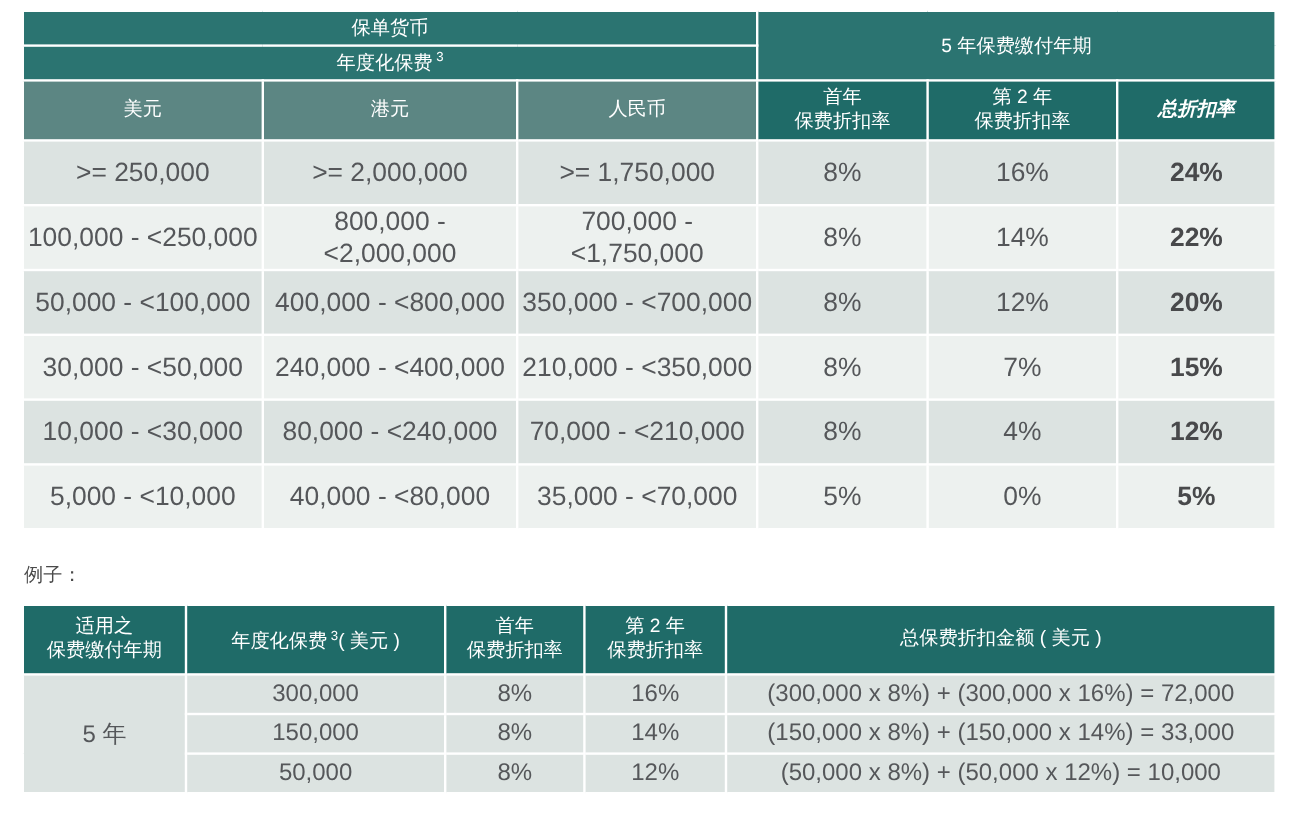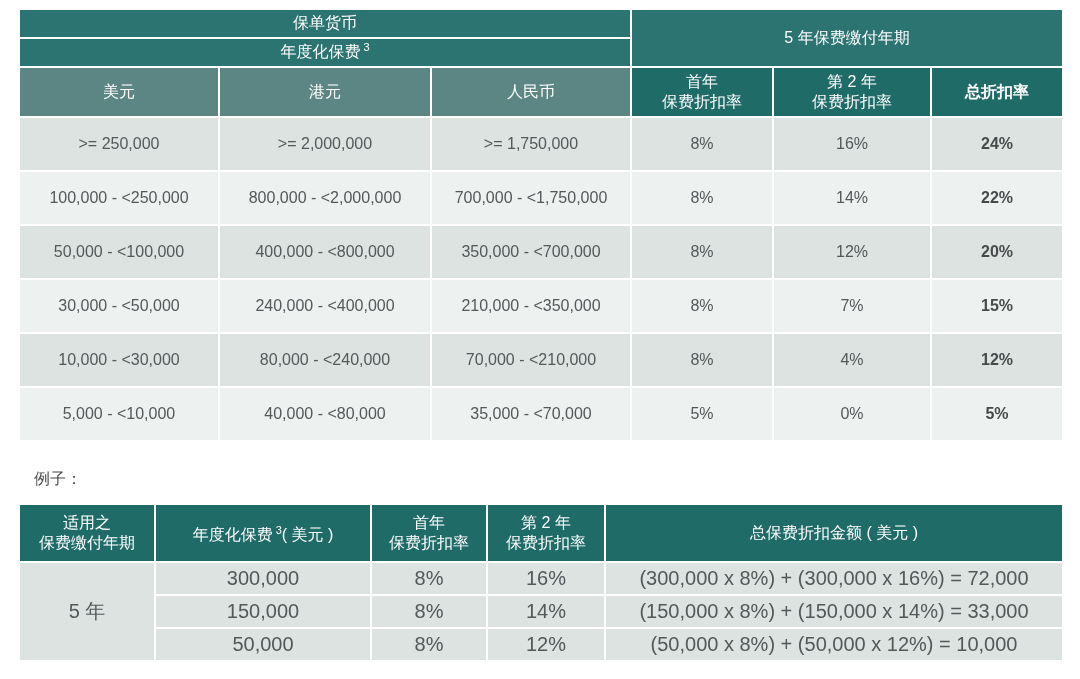--- a/index.html
+++ b/index.html
@@ -32,30 +32,30 @@
 
   
   .t1{ width:1044px; }
   .t1 th{ color:#ffffff; font-weight:normal; font-size:16px; }
   .hA th{ height:27px; }
   .hB th{ height:27px; }
   .hC th{ height:48px; line-height:20px; }
   .bg-dark   { background:var(--teal-dark); }
   .bg-darker { background:var(--teal-darker); }
   .bg-medium { background:var(--teal-medium); }
-  .th-bold{ font-weight:bold !important; font-size:16px; }
+  .th-bold{ font-weight:bold !important; font-size:16px;font-style:italic; }
   .sup-w{ font-size:11px; vertical-align:super; margin-left:3px; }
 
-  .t1 td{ height:52px; font-size:16px; color:var(--text-body); }
+  .t1 td{ height:52px; font-size:22px; color:var(--text-body); }
   .t1 tr.r-dark  td{ background:var(--row-dark); }
   .t1 tr.r-light td{ background:var(--row-light);margin-top:36px; }
   td.total{ font-weight:bold; color:var(--text-bold); }
 
   
-  .example-label{ font-size:16px; color:#4A4A4A; margin:27px 0 13px 16px; }
+  .example-label{ font-size:16px; color:#4A4A4A; margin:27px 0 13px 2px; }
 
   
   .t2{ width:1044px; }
   .t2 th{ color:#ffffff; font-weight:normal; font-size:16px; height:56px;
           line-height:20px; background:var(--teal-darker); }
   .t2 td{ height:31px; font-size:20px; color:var(--text-body); background:var(--row-dark); }
   .line{ display:block; }
 </style>
 </head>
 <body>

